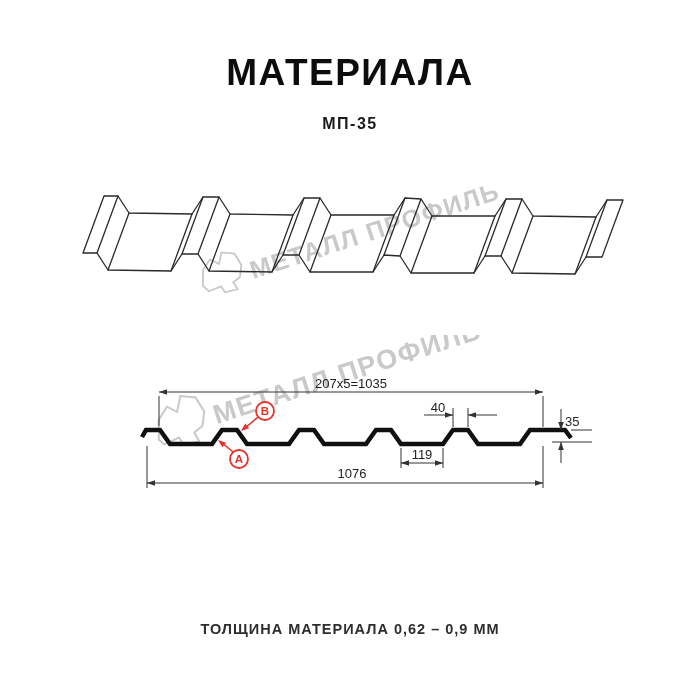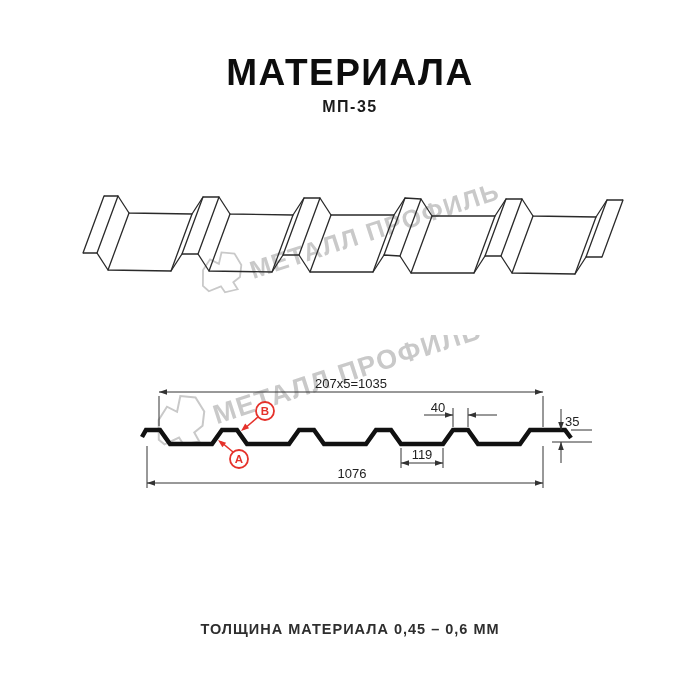--- a/index.html
+++ b/index.html
@@ -1,20 +1,20 @@
 <!DOCTYPE html>
 <html><head>
 <meta charset="utf-8">
 <style>
   html,body{margin:0;padding:0;background:#ffffff;width:700px;height:700px;overflow:hidden;
     font-family:"Liberation Sans","DejaVu Sans",sans-serif;}
   .page{position:relative;width:700px;height:700px;background:#fff;}
   .header{position:absolute;top:54px;left:0;width:700px;text-align:center;}
   .title{font-size:37px;font-weight:800;letter-spacing:1.5px;color:#0d0d0d;line-height:1;}
-  .subtitle{margin-top:7px;font-size:16px;font-weight:700;letter-spacing:1.5px;color:#1a1a1a;}
+  .subtitle{margin-top:24px;font-size:16px;font-weight:700;letter-spacing:1.5px;color:#1a1a1a;}
   .svg-3d{position:absolute;left:55px;top:165px;}
   .svg-cs{position:absolute;left:125px;top:335px;}
   .footer{position:absolute;top:621px;left:0;width:700px;text-align:center;
     font-size:14.5px;font-weight:700;letter-spacing:1px;color:#2e2e2e;}
   .dimtxt{font-size:13px;fill:#222;font-family:"Liberation Sans","DejaVu Sans",sans-serif;}
   .redtxt{font-size:11.5px;font-weight:bold;fill:#e5322b;font-family:"Liberation Sans","DejaVu Sans",sans-serif;}
   .wmtxt{font-weight:bold;fill:#c9c9c9;letter-spacing:1.5px;font-family:"Liberation Sans","DejaVu Sans",sans-serif;}
 </style>
 </head>
 <body>
@@ -99,15 +99,15 @@
     </g>
 
     <g>
       <line x1="258" y1="417" x2="244" y2="429" stroke="#e5322b" stroke-width="1.6"></line>
       <path d="M0,0 L8,-3 L8,3 Z" fill="#e5322b" transform="translate(241,431) rotate(-39.8)"></path>
       <circle cx="265" cy="411" r="9" fill="#ffffff" stroke="#e5322b" stroke-width="1.8"></circle>
       <text class="redtxt" x="265" y="415" text-anchor="middle">В</text>
     </g>
   </svg>
 
-  <div class="footer">ТОЛЩИНА МАТЕРИАЛА 0,45 – 0,6 ММ</div>
+  <div class="footer">ТОЛЩИНА МАТЕРИАЛА 0,62 – 0,9 ММ</div>
 
 </div>
 
 </body></html>

